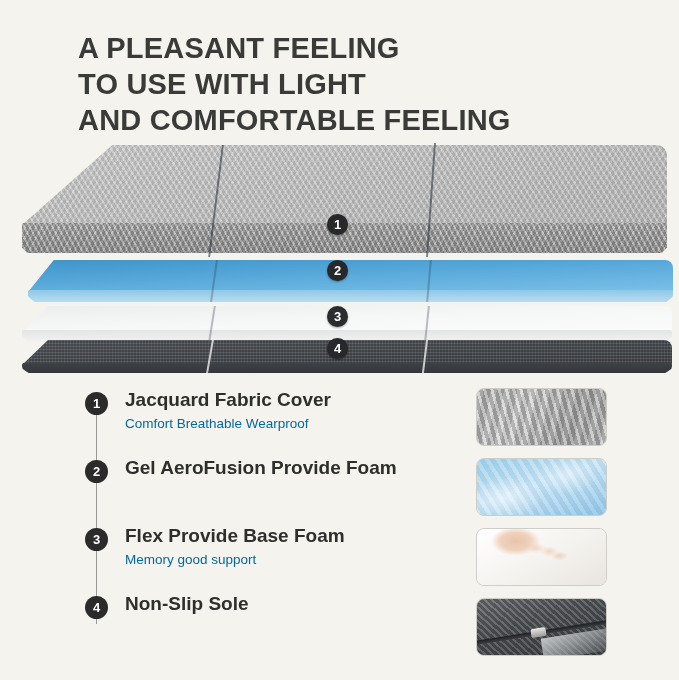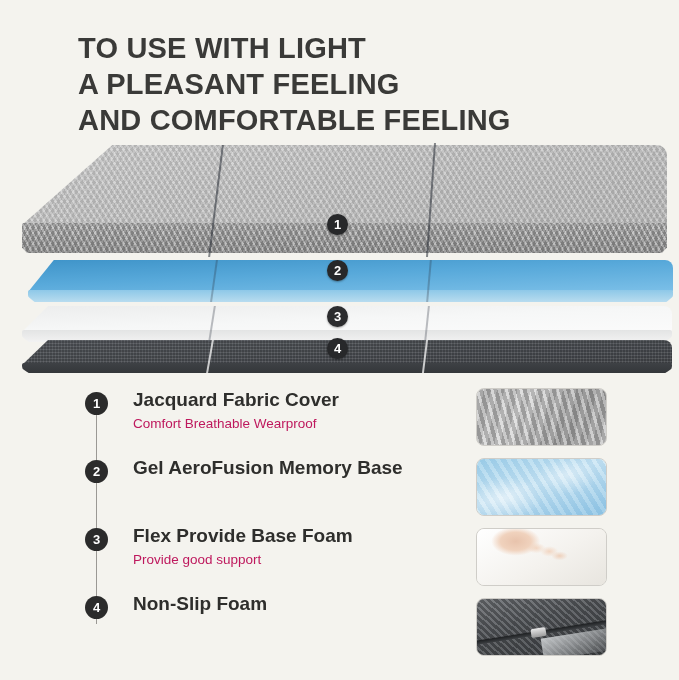--- a/index.html
+++ b/index.html
@@ -162,30 +162,30 @@
     left:0px; top:0px;
     width:23px; height:23px;
     border-radius:50%;
     background:#2b2b2b;
     color:#fff;
     font-size:13px;
     font-weight:bold;
     display:flex; align-items:center; justify-content:center;
     z-index:2;
   }
-  .f-text { position:absolute; left:48px; top:-4px; width:320px; }
+  .f-text { position:absolute; left:40px; top:-4px; width:320px; }
   .f-title {
     color:#2e2e2c;
     font-size:19px;
     font-weight:bold;
     line-height:24px;
     white-space:nowrap;
   }
   .f-sub {
-    color:#be185d;
+    color:#0369a1;
     font-size:13.5px;
     line-height:20px;
     margin-top:2px;
     white-space:nowrap;
   }
 
   
   .thumbs { position:absolute; left:476px; top:388px; width:131px; }
   .thumb {
     position:absolute;
@@ -252,22 +252,22 @@
     left:50%; top:60%;
     width:56%; height:40%;
     background:linear-gradient(160deg, rgba(215,218,220,0.85), rgba(120,124,128,0.2));
     transform:rotate(-9deg);
   }
 </style>
 </head>
 <body>
 
 <div class="headline">
+  <span class="ln">A PLEASANT FEELING</span>
   <span class="ln">TO USE WITH LIGHT</span>
-  <span class="ln">A PLEASANT FEELING</span>
   <span class="ln">AND COMFORTABLE FEELING</span>
 </div>
 
 <div class="diagram">
 
   <div class="layer cover-top"></div>
   <div class="layer cover-front"></div>
 
   <div class="layer gel-top"></div>
   <div class="layer gel-front"></div>
@@ -301,36 +301,36 @@
     <div class="f-badge">1</div>
     <div class="f-text">
       <div class="f-title">Jacquard Fabric Cover</div>
       <div class="f-sub">Comfort Breathable Wearproof</div>
     </div>
   </div>
 
   <div class="feature f2">
     <div class="f-badge">2</div>
     <div class="f-text">
-      <div class="f-title">Gel AeroFusion Memory Base</div>
+      <div class="f-title">Gel AeroFusion Provide Foam</div>
     </div>
   </div>
 
   <div class="feature f3">
     <div class="f-badge">3</div>
     <div class="f-text">
       <div class="f-title">Flex Provide Base Foam</div>
-      <div class="f-sub">Provide good support</div>
+      <div class="f-sub">Memory good support</div>
     </div>
   </div>
 
   <div class="feature f4">
     <div class="f-badge">4</div>
     <div class="f-text">
-      <div class="f-title">Non-Slip Foam</div>
+      <div class="f-title">Non-Slip Sole</div>
     </div>
   </div>
 </div>
 
 <div class="thumbs">
 
   <div class="thumb t1">
     <div class="th-img img-fabric"></div>
   </div>
 

